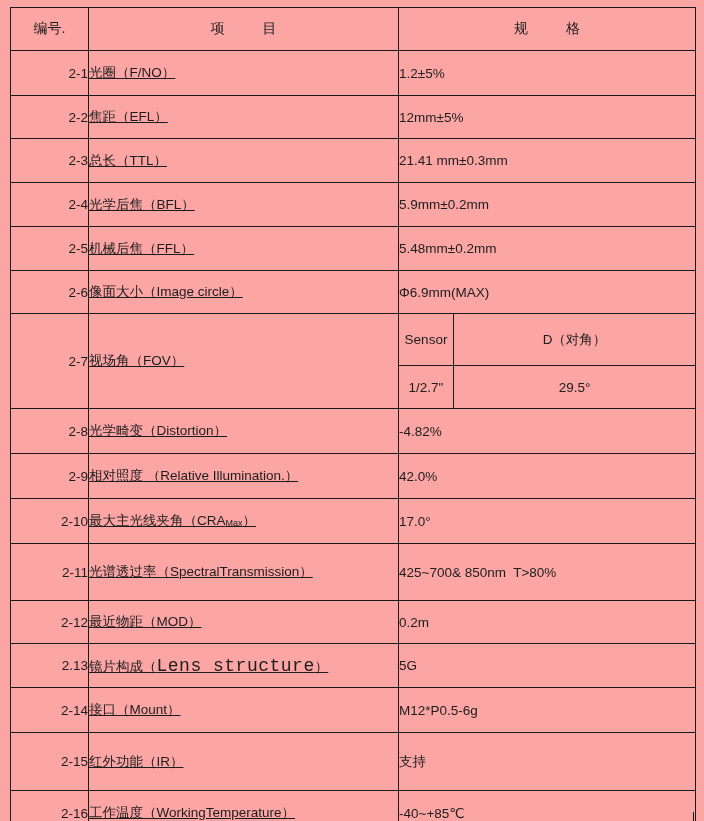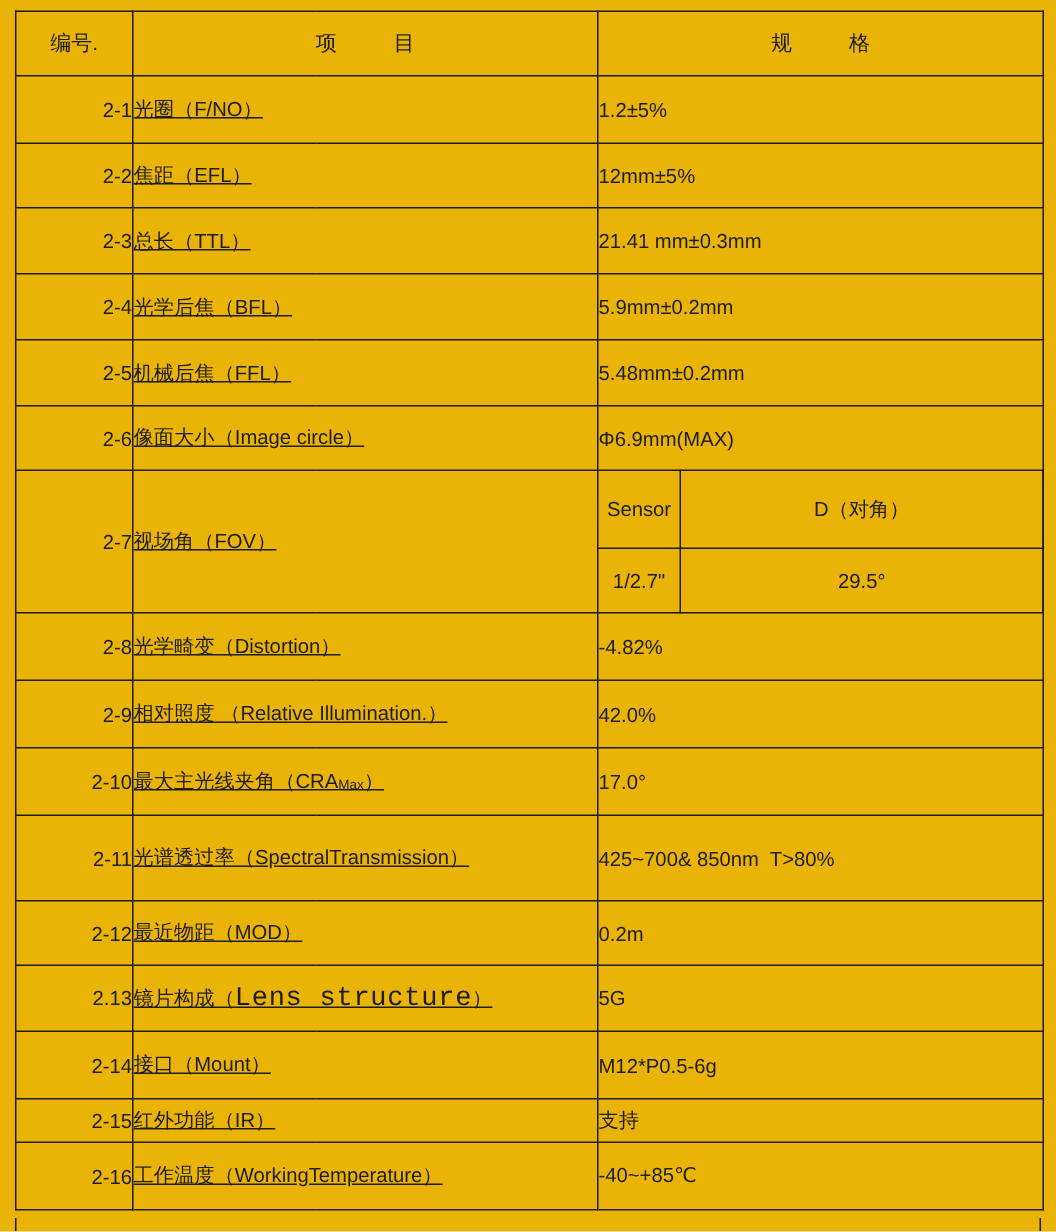--- a/index.html
+++ b/index.html
@@ -1,20 +1,20 @@
 <!DOCTYPE html>
 <html><head>
 <meta charset="utf-8">
 <style>
   html, body { margin: 0; padding: 0; background: #ffffff; }
   #screen {
     position: relative;
     width: 704px;
     height: 821px;
-    background: #eab308;
+    background: #fca5a5;
     font-family: "Liberation Sans", "DejaVu Sans", sans-serif;
     color: #1d1d1d;
     overflow: hidden;
   }
   table#spec-table {
     position: absolute;
     left: 10px;
     top: 7px;
     width: 685px;
     border-collapse: collapse;
@@ -140,21 +140,21 @@
         <tr style="height: 44px;">
           <td class="no">2.13</td>
           <td class="item" colspan="3"><span>镜片构成（</span><span class="mono">Lens structure</span><span>）</span></td>
           <td class="spec" colspan="3">5G</td>
         </tr>
         <tr style="height: 45px;">
           <td class="no">2-14</td>
           <td class="item" colspan="3"><span>接口（Mount）</span></td>
           <td class="spec" colspan="3">M12*P0.5-6g</td>
         </tr>
-        <tr style="height: 29px; margin-left: 48px;">
+        <tr style="height: 58px; margin-left: 48px;">
           <td class="no">2-15</td>
           <td class="item" colspan="3"><span>红外功能（IR）</span></td>
           <td class="spec" colspan="3">支持</td>
         </tr>
         <tr style="height: 45px;">
           <td class="no">2-16</td>
           <td class="item" colspan="3"><span>工作温度（WorkingTemperature）</span></td>
           <td class="spec" colspan="3">-40~+85℃</td>
         </tr>
       </tbody>

